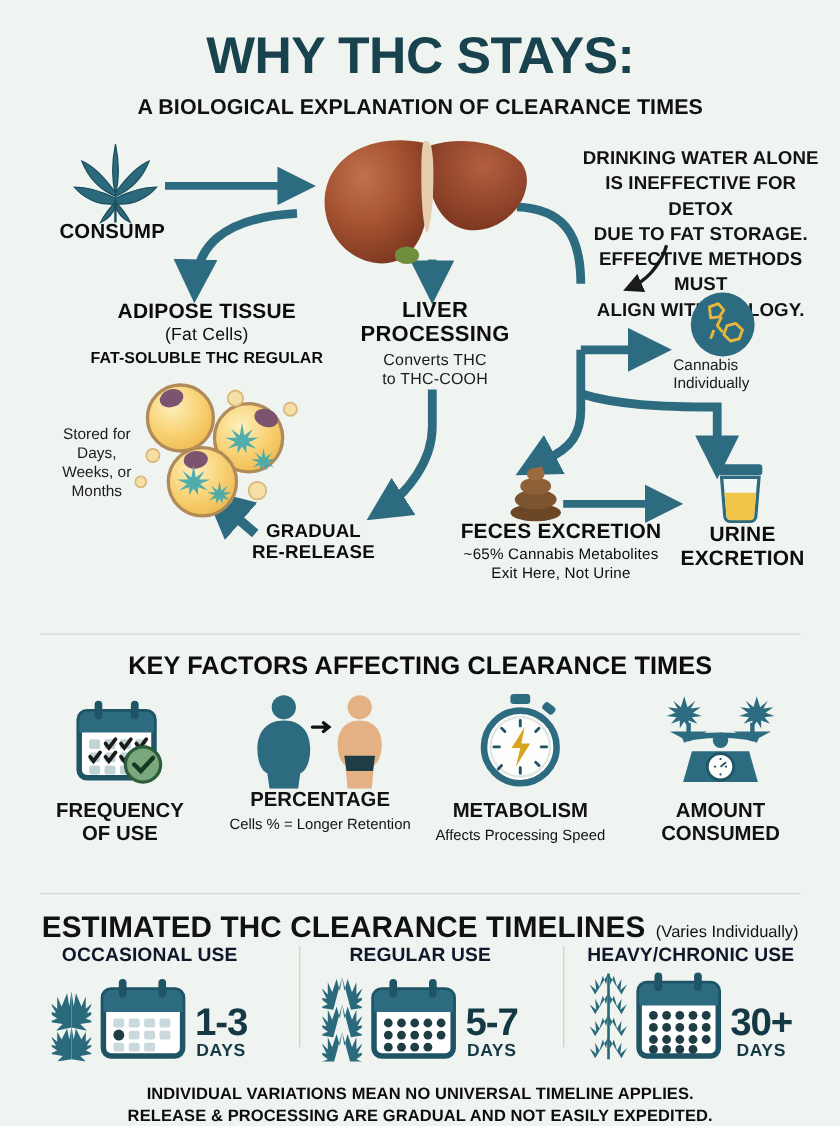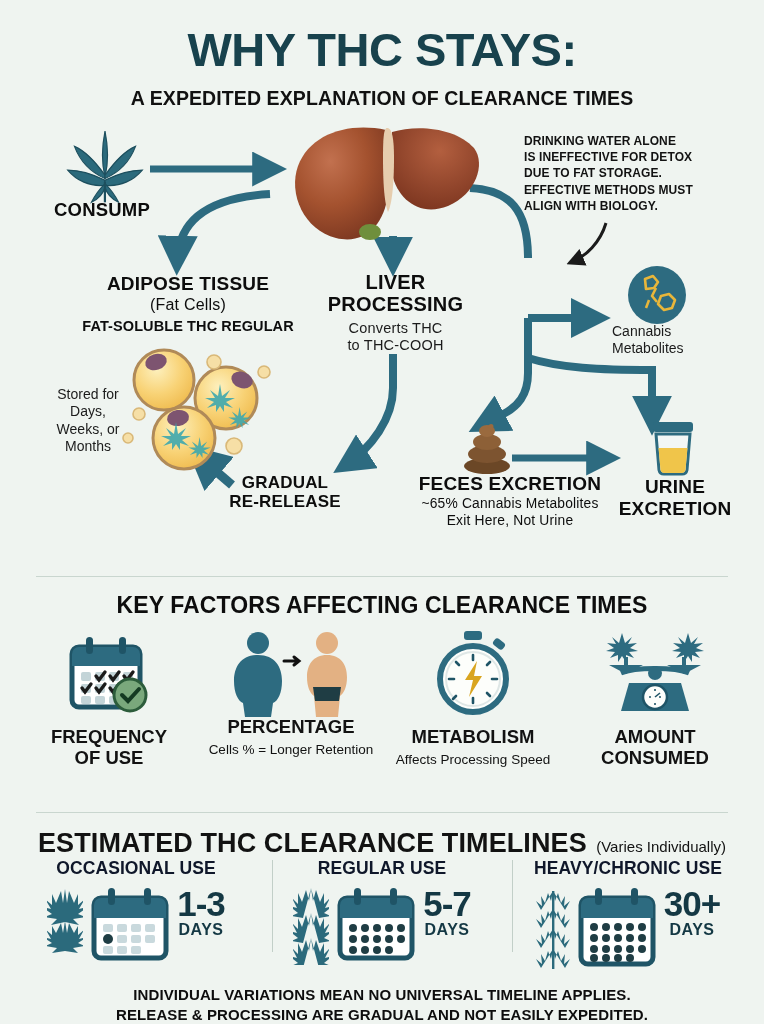--- a/index.html
+++ b/index.html
@@ -40,22 +40,22 @@
   #consump-label { left: 12px; top: 82px; width: 180px; font-size: 18.5px; }
   #adipose-block { left: 48px; top: 155px; width: 280px; }
   #adipose-block .t1 { font-size: 19px; }
   #adipose-block .t2 { font-size: 16px; font-weight: 400; margin-top: 2px; }
   #adipose-block .t3 { font-size: 14.5px; margin-top: 4px; letter-spacing: 0.1px; }
 
   #liver-block { left: 308px; top: 153px; width: 175px; }
   #liver-block .t1 { font-size: 20px; line-height: 1.1; }
   #liver-block .t2 { font-size: 14.5px; margin-top: 5px; }
 
-  #note-block { left: 524px; top: 15px; width: 226px; font-size: 12px;
-                font-weight: 700; line-height: 1.35; letter-spacing: 0.1px; }
+  #note-block { left: 524px; top: 15px; width: 226px; font-size: 17px;
+                font-weight: 700; line-height: 1.35; text-align: center; letter-spacing: 0.1px; }
 
   #metab-label { left: 612px; top: 205px; width: 120px; font-size: 14px;
                  font-weight: 400; line-height: 1.2; text-align: left; }
 
   #stored-label { left: 40px; top: 268px; width: 96px; font-size: 14px;
                   font-weight: 400; line-height: 1.25; text-align: center; }
 
   #gradual-label { left: 210px; top: 355px; width: 150px; font-size: 17px; }
 
   #feces-block { left: 400px; top: 355px; width: 220px; }
@@ -86,38 +86,38 @@
   #timeline-title-wrap { position: absolute; top: 828px; left: 0; width: 764px; text-align: center; }
   #timeline-title { font-size: 27px; font-weight: 700; letter-spacing: 0.1px; }
   #timeline-note { font-size: 15px; font-weight: 400; margin-left: 5px; }
 
   .timeline-row {
     position: absolute; top: 858px; left: 20px; width: 724px;
     display: flex; justify-content: space-between;
   }
   .tl-col { width: 232px; text-align: center; position: relative; }
   .tl-head { font-size: 17.5px; font-weight: 700; letter-spacing: 0.1px; color: #0f172a; }
-  .tl-body { display: flex; align-items: flex-start; justify-content: center; gap: 6px; margin-top: 8px; height: 78px; }
+  .tl-body { display: flex; align-items: flex-end; justify-content: center; gap: 6px; margin-top: 8px; height: 78px; }
   .tl-num { font-size: 35px; font-weight: 700; color: #143844; line-height: 0.96; letter-spacing: -1px; }
   .tl-days { font-size: 16px; font-weight: 700; color: #143844; letter-spacing: 0.5px; }
   .tl-sep { position: absolute; top: 860px; width: 1px; height: 92px; background: #c2cfc8; }
 
   #footer-note {
     position: absolute; top: 985px; left: 0; width: 764px; text-align: center;
     font-size: 15px; font-weight: 700; line-height: 1.35; color: #0d0d0d; letter-spacing: 0.1px;
   }
 </style>
 </head>
 <body>
 
 <div class="page">
 
   <div class="header">
     <div class="title">WHY THC STAYS:</div>
-    <div class="subtitle">A EXPEDITED EXPLANATION OF CLEARANCE TIMES</div>
+    <div class="subtitle">A BIOLOGICAL EXPLANATION OF CLEARANCE TIMES</div>
   </div>
 
   <div class="diagram">
 
     <svg class="wires" viewBox="0 0 764 430">
       <defs>
         <marker id="ah" markerWidth="5" markerHeight="5" refX="3.4" refY="2.5" orient="auto">
           <path d="M0,0 L5,2.5 L0,5 z" fill="#2d6b80"></path>
         </marker>
         <marker id="ahb" markerWidth="6" markerHeight="6" refX="4" refY="3" orient="auto">
@@ -258,21 +258,21 @@
         <g fill="none" stroke="#e8b63a" stroke-width="2.6" stroke-linejoin="round">
           <path d="M18 14 l8-3 5 6 -4 6 -8 1z"></path>
           <path d="M29 23 l-4 8 5 6"></path>
           <path d="M34 31 l8-2 6 6 -3 8 -8 2 -6-6z"></path>
           <path d="M22 35 l-3 8"></path>
         </g>
       </svg>
     </div>
     <div class="abs lbl-sub" id="metab-label">
       <div>Cannabis</div>
-      <div>Metabolites</div>
+      <div>Individually</div>
     </div>
 
     <div class="abs" style="left:460px; top:298px;">
       <svg width="54" height="58" viewBox="0 0 54 58">
         <ellipse cx="27" cy="50" rx="23" ry="8" fill="#6b4726"></ellipse>
         <ellipse cx="27" cy="38" rx="19" ry="9" fill="#7d5430"></ellipse>
         <ellipse cx="27" cy="26" rx="14" ry="8" fill="#8d6037"></ellipse>
         <ellipse cx="27" cy="15" rx="8" ry="6" fill="#9a6a3e"></ellipse>
         <path d="M27 11 c4-6 9-2 5 3" fill="#9a6a3e"></path>
       </svg>

